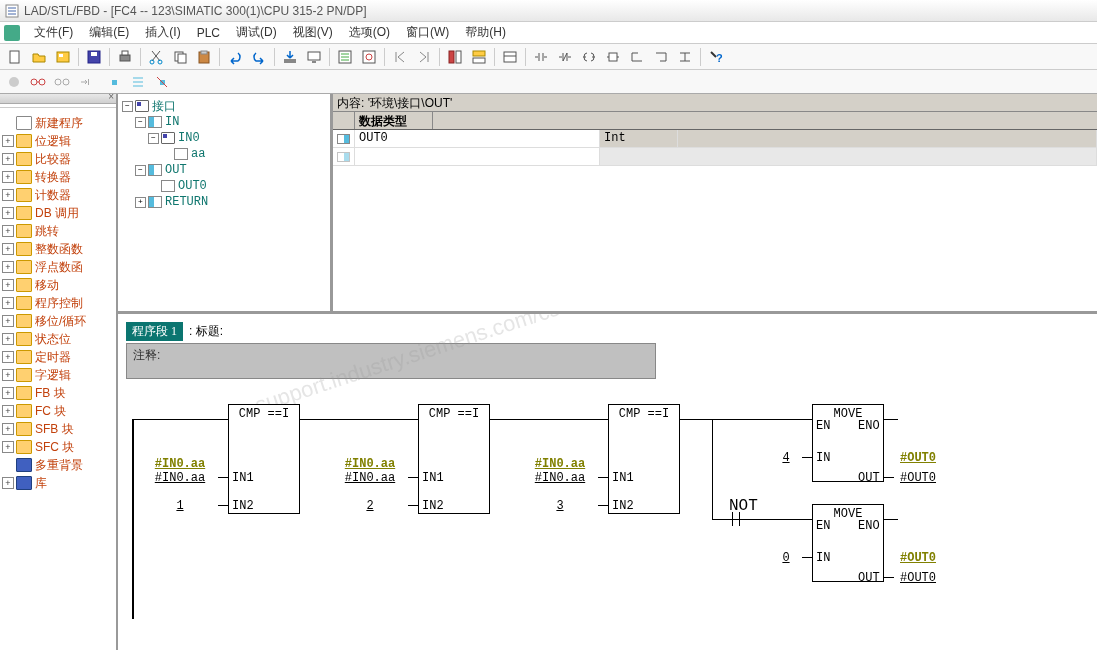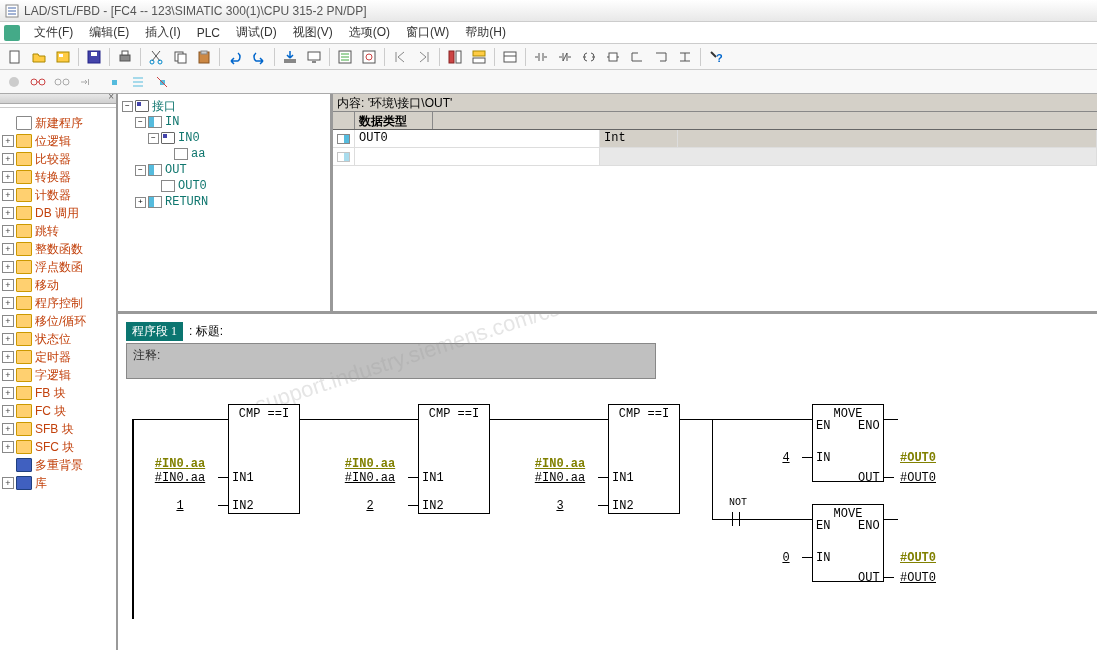--- a/index.html
+++ b/index.html
@@ -76,21 +76,21 @@
 .ladder { position: relative; height: 200px; font-family: "Courier New", monospace; font-size: 12px; margin-left: 6px; }
 .rail { position: absolute; left: 0; top: 20px; bottom: -20px; width: 2px; background: #000; }
 .hline { position: absolute; height: 1px; background: #000; }
 .vline { position: absolute; width: 1px; background: #000; }
 
 .block { position: absolute; border: 1px solid #000; background: #fff; }
 .block .b-title { text-align: center; border-bottom: none; padding: 2px 0; }
 .pin-label { position: absolute; font-size: 12px; }
 .val { position: absolute; font-size: 12px; text-align: center; text-decoration: underline; }
 .val.olive { color: #808000; font-weight: bold; }
-.not-sym { position: absolute; font-size: 10px; }
+.not-sym { position: absolute; font-size: 16px; }
 .not-box { position:absolute; width:8px; height:14px; }
 .not-box::before { content:""; position:absolute; left:0; top:0; width:1px; height:14px; background:#000; }
 .not-box::after { content:""; position:absolute; right:0; top:0; width:1px; height:14px; background:#000; }
 
 .watermark { position: absolute; font-size: 28px; color: rgba(150,150,150,0.25); transform: rotate(-18deg); pointer-events: none; white-space: nowrap; }
 
 svg { display: block; }
 </style>
 </head>
 <body>

